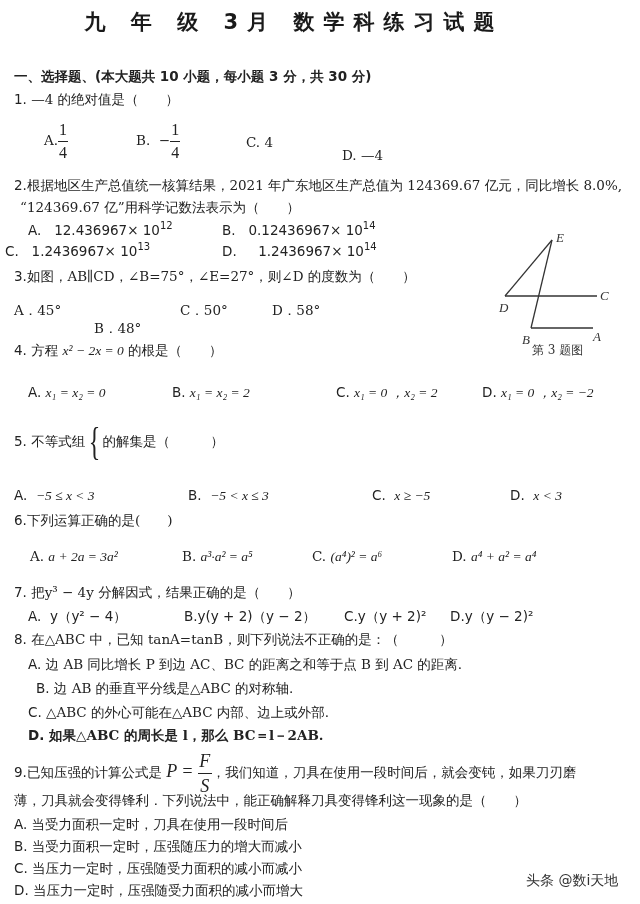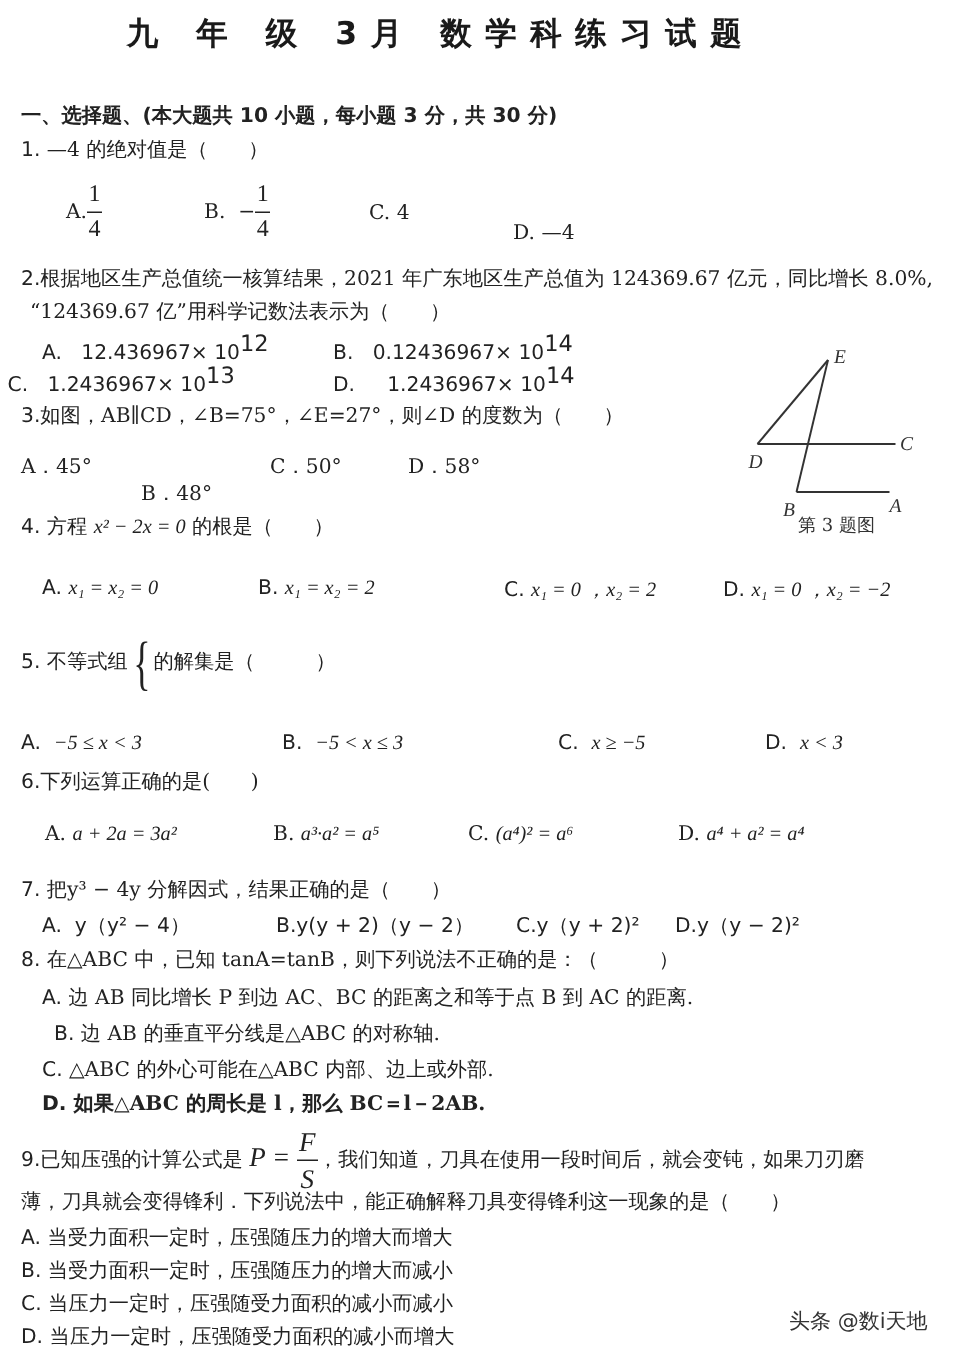--- a/index.html
+++ b/index.html
@@ -11,21 +11,21 @@
   .bold { font-weight: bold; }
   .sec { font-size: 13.5px; }
   .q { font-size: 13.5px; }
   .opt { font-size: 13.5px; }
   i.m { font-family: "Liberation Serif", serif; font-style: italic; }
   .frac { display: inline-flex; flex-direction: column; align-items: center; vertical-align: middle; line-height: 1; font-family: "Liberation Serif", serif; font-size: 16px; }
   .frac .bar { width: 10px; border-top: 1px solid #222; margin: 3px 0; }
   .sys { display: inline-flex; align-items: center; vertical-align: middle; }
   .brace { font-family: "Liberation Serif", serif; font-size: 40px; line-height: 1; transform: scaleX(0.6); margin-right: -2px; }
   .sys .lines { display: flex; flex-direction: column; font-family: "Liberation Serif", serif; font-size: 16px; line-height: 26px; }
-  sup { font-size: 15px; vertical-align: super; }
+  sup { font-size: 10px; vertical-align: super; }
   .watermark { font-family: "DejaVu Sans", sans-serif; font-size: 14px; color: #333; }
 </style>
 </head>
 <body>
 
 <div class="abs title">九 年 级 3月 数学科练习试题</div>
 
 <div class="abs sans bold sec" style="left:14px; top:68px;">一、选择题、(本大题共 10 小题，每小题 3 分，共 30 分)</div>
 
 <div class="abs q" style="left:14px; top:91px;">
@@ -141,18 +141,18 @@
 <div class="abs q" style="left:14px; top:752px;">
   <span class="sans">9.</span><span>已知压强的计算公式是</span>
   <i class="m" style="font-size:18px;">P =</i>
   <span class="frac" style="font-style:italic; font-size:18px;">
       <span>F</span>
       <span class="bar" style="width:14px;"></span>
       <span>S</span>
     </span><span>，我们知道，刀具在使用一段时间后，就会变钝，如果刀刃磨</span>
 </div>
 <div class="abs q" style="left:14px; top:792px;">薄，刀具就会变得锋利．下列说法中，能正确解释刀具变得锋利这一现象的是（　　）</div>
-<div class="abs opt" style="left:14px; top:816px;"><span class="sans">A.</span>&nbsp;<span>当受力面积一定时，压强随压力的增大而增大</span></div>
+<div class="abs opt" style="left:14px; top:816px;"><span class="sans">A.</span>&nbsp;<span>当受力面积一定时，刀具在使用一段时间后</span></div>
 <div class="abs opt" style="left:14px; top:838px;"><span class="sans">B.</span>&nbsp;<span>当受力面积一定时，压强随压力的增大而减小</span></div>
 <div class="abs opt" style="left:14px; top:860px;"><span class="sans">C.</span>&nbsp;<span>当压力一定时，压强随受力面积的减小而减小</span></div>
 <div class="abs opt" style="left:14px; top:882px;"><span class="sans">D.</span>&nbsp;<span>当压力一定时，压强随受力面积的减小而增大</span></div>
 
 <div class="abs watermark" style="left:526px; top:872px;">头条 @数i天地</div>
 
 </body></html>

